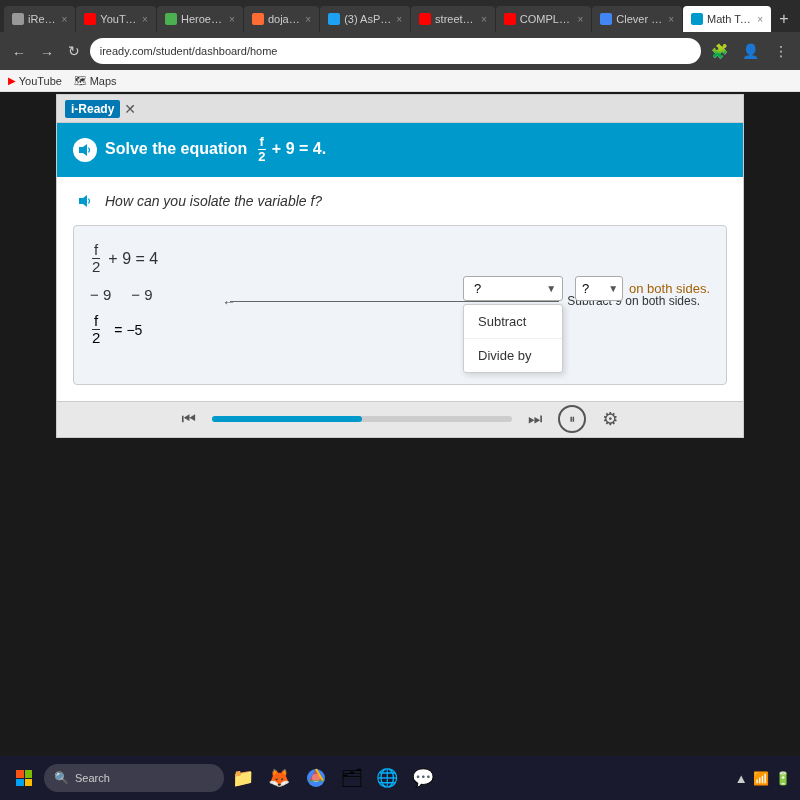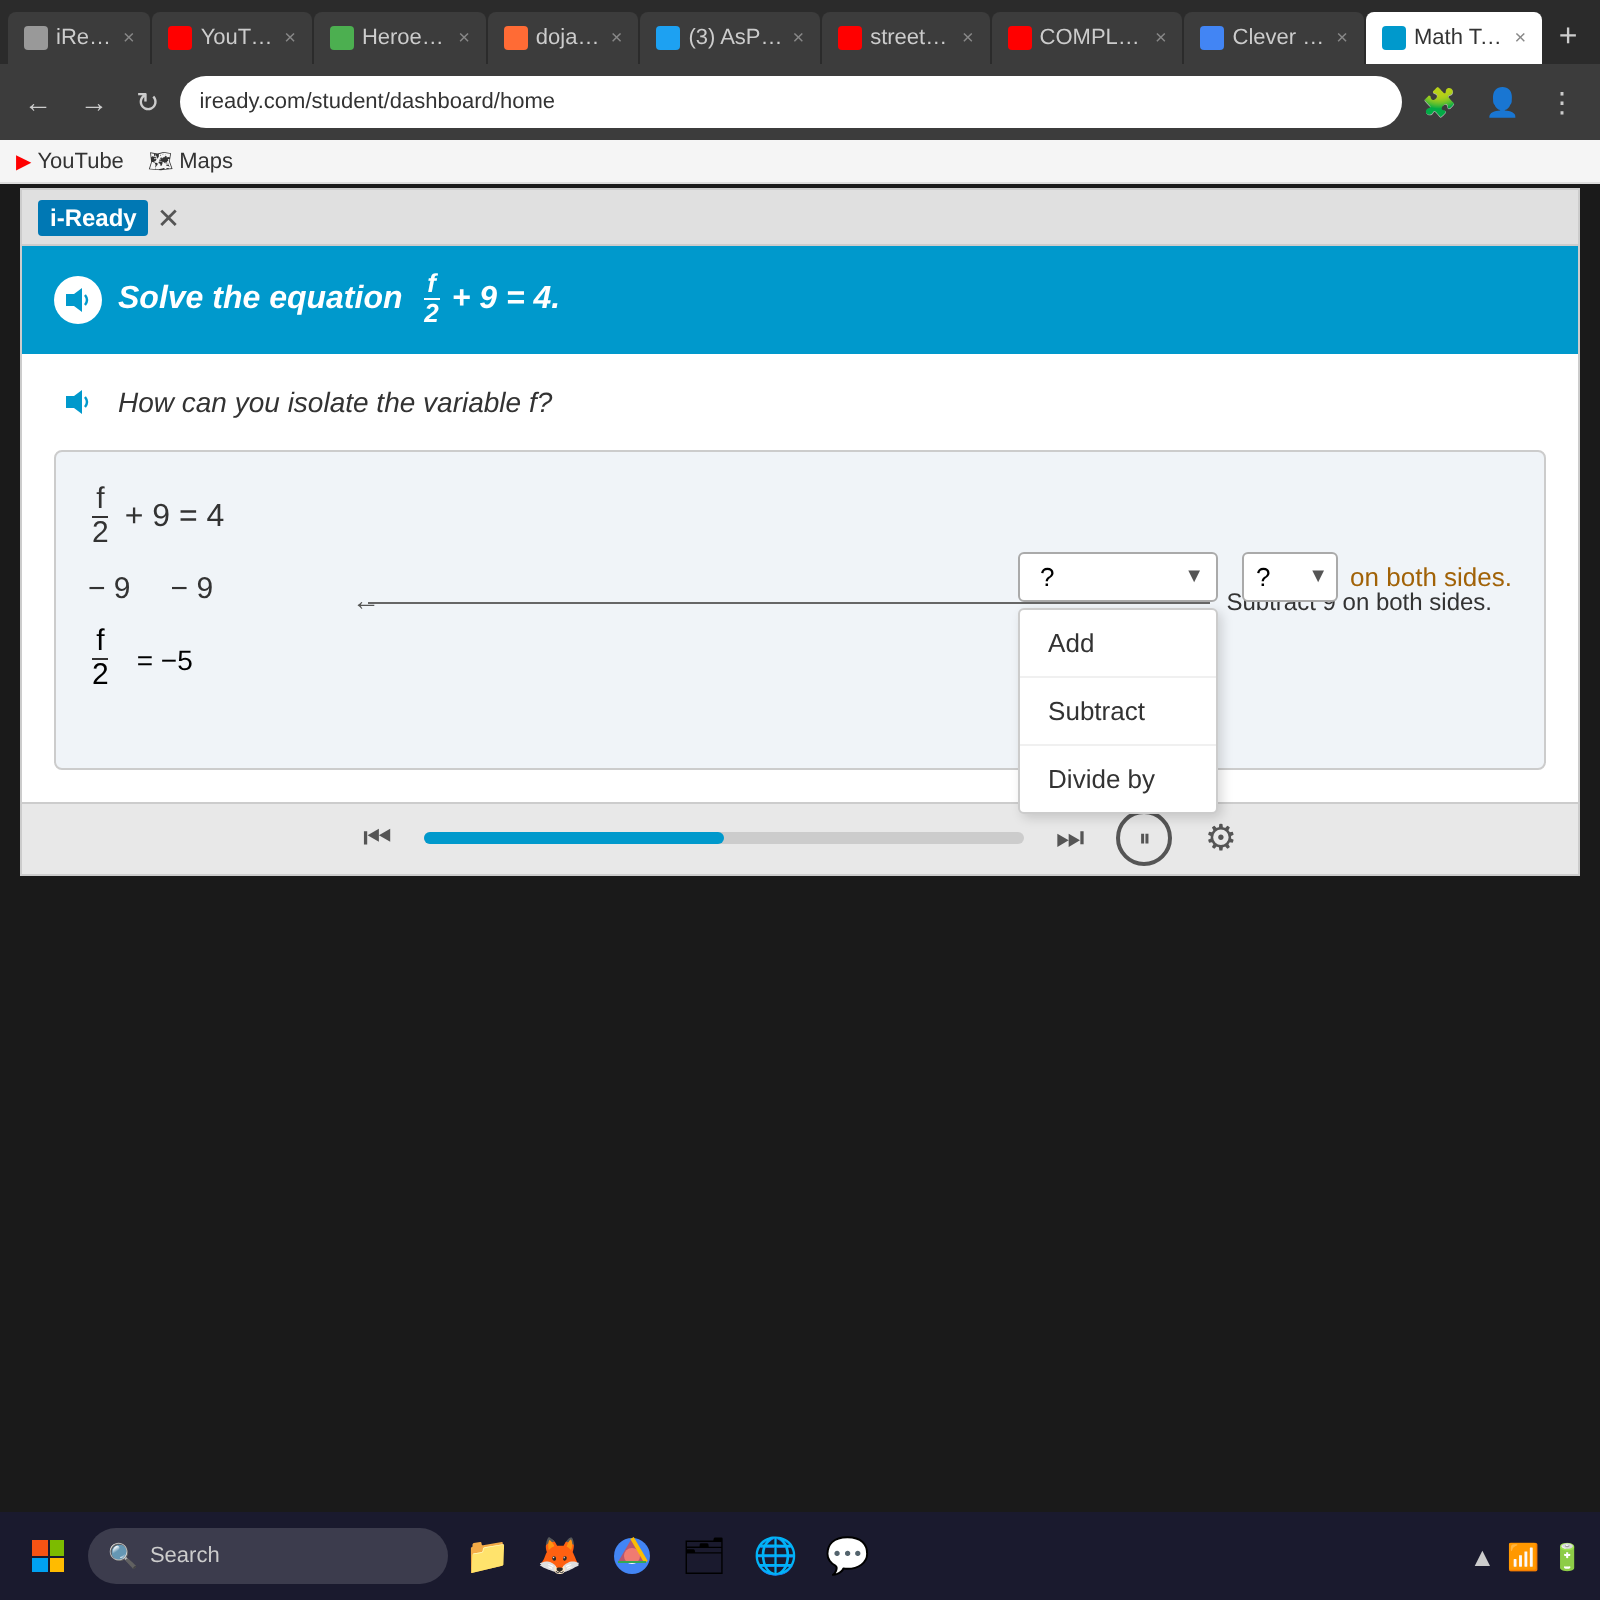--- a/index.html
+++ b/index.html
@@ -119,21 +119,21 @@
       font-size: 11px;
       color: #333;
       cursor: pointer;
       display: flex;
       align-items: center;
       gap: 3px;
     }
 
     
     .iready-container {
-      width: 780px;
+      width: 688px;
       margin: 4px auto;
       border: 1px solid #ccc;
       background: #fff;
       position: relative;
     }
 
     .iready-titlebar {
       background: #e0e0e0;
       height: 28px;
       display: flex;
@@ -181,21 +181,20 @@
       display: flex;
       align-items: center;
       justify-content: center;
       flex-shrink: 0;
     }
 
     .question-text {
       color: #fff;
       font-size: 16px;
       font-weight: bold;
-      font-style: italic;
     }
 
     .sub-question {
       padding: 12px 16px;
       display: flex;
       align-items: center;
       gap: 8px;
       background: #fff;
     }
 
@@ -582,21 +581,20 @@
 
     <div class="dropdown-area">
 
       <div class="dropdown-wrapper">
         <div style="background:#fff; border:1px solid #aaa; border-radius:3px; padding:4px 24px 4px 10px; font-size:13px; width:100px; cursor:pointer; position:relative; display:flex; align-items:center;">
           <span>?</span>
           <span style="position:absolute;right:6px;font-size:10px;color:#555;">▼</span>
         </div>
 
         <div class="dropdown-menu" style="top:28px;">
-          <div class="dropdown-menu-item">Add</div>
           <div class="dropdown-menu-item">Subtract</div>
           <div class="dropdown-menu-item">Divide by</div>
         </div>
       </div>
 
       <div class="second-dropdown-wrapper" style="margin-left:6px;">
         <div style="background:#fff; border:1px solid #aaa; border-radius:3px; padding:4px 20px 4px 6px; font-size:13px; width:48px; cursor:pointer; position:relative; display:flex; align-items:center;">
           <span>?</span>
           <span style="position:absolute;right:4px;font-size:10px;color:#555;">▼</span>
         </div>

